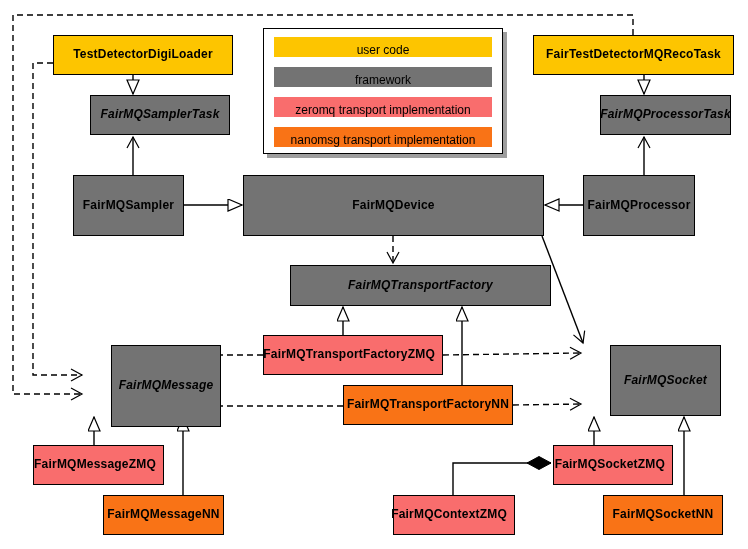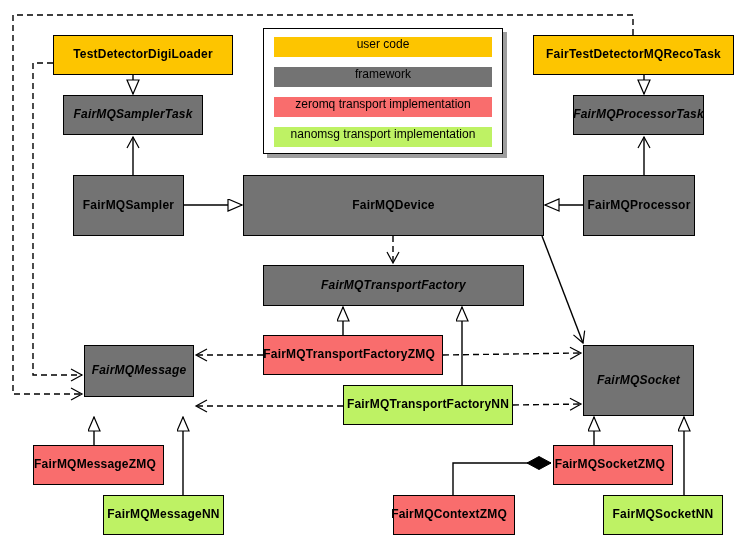--- a/index.html
+++ b/index.html
@@ -8,33 +8,33 @@
     font-family:"Liberation Sans", sans-serif; overflow:hidden;
   }
   #edges { position:absolute; left:0; top:0; width:748px; height:549px; }
   .node {
     position:absolute; box-sizing:border-box;
     display:flex; align-items:center; justify-content:center;
     border:1.5px solid #000; color:#000;
     font-weight:bold; font-size:12px; letter-spacing:0.2px; text-align:center;
     line-height:1.1; padding:0 7px;
   }
-  .abstract { font-style:italic; }
+  .abstract { font-style:italic;margin-left:27px; }
   .cat-user { background:#FDC500; }
   .cat-fw   { background:#737373; }
   .cat-zmq  { background:#F96D6D;justify-content:flex-end; }
-  .cat-nn   { background:#bef264; }
+  .cat-nn   { background:#f97316; }
   .legend {
     position:absolute; left:263px; top:28px; width:240px; height:126px;
     background:#fff; border:1.5px solid #000; box-sizing:border-box;
     box-shadow:4px 4px 0 #9e9e9e;
   }
   .legend-bar {
     position:absolute; left:10px; width:218px; height:20px;
-    display:flex; align-items:flex-start; justify-content:center;
+    display:flex; align-items:flex-end; justify-content:center;
     font-size:12px; color:#000;
   }
 </style>
 </head>
 <body>
 
 <div id="screen">
 
   <svg id="edges" viewBox="0 0 748 549" xmlns="http://www.w3.org/2000/svg">
     <defs>
@@ -102,21 +102,21 @@
   </div>
   <div class="node cat-fw abstract" style="left:263px;top:265px;width:261px;height:41px">
     <span>FairMQTransportFactory</span>
   </div>
   <div class="node cat-zmq" style="left:263px;top:335px;width:180px;height:40px">
     <span>FairMQTransportFactoryZMQ</span>
   </div>
   <div class="node cat-nn" style="left:343px;top:385px;width:170px;height:40px">
     <span>FairMQTransportFactoryNN</span>
   </div>
-  <div class="node cat-fw abstract" style="left:84px;top:345px;width:110px;height:52px">
+  <div class="node cat-fw abstract" style="left:84px;top:345px;width:110px;height:82px">
     <span>FairMQMessage</span>
   </div>
   <div class="node cat-fw abstract" style="left:583px;top:345px;width:111px;height:71px">
     <span>FairMQSocket</span>
   </div>
   <div class="node cat-zmq" style="left:33px;top:445px;width:131px;height:40px">
     <span>FairMQMessageZMQ</span>
   </div>
   <div class="node cat-nn" style="left:103px;top:495px;width:121px;height:40px">
     <span>FairMQMessageNN</span>

